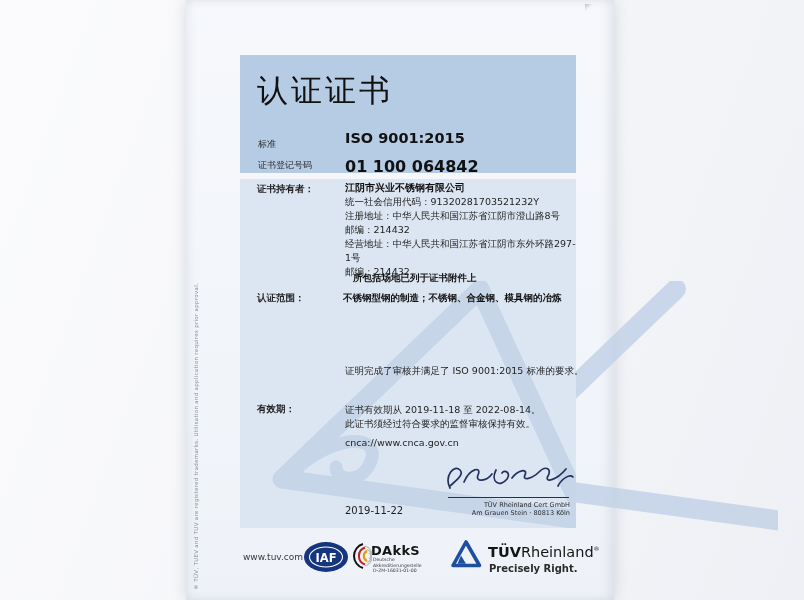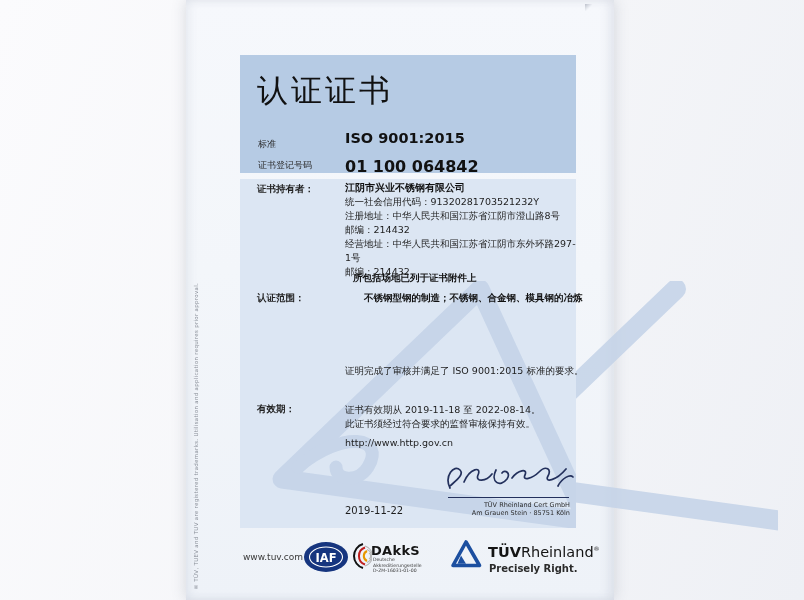--- a/index.html
+++ b/index.html
@@ -41,21 +41,21 @@
 
   .field-label { position:absolute; font-size:9.5px; font-weight:bold; color:#222; }
   .txt  { position:absolute; font-size:9.5px; color:#1d1d1d; }
   .bold { font-weight:bold; color:#111; }
 
   .holder-label { left:257px; top:183px; }
   .holder-name  { left:345px; top:181px; font-size:10px; }
   .holder-lines { left:345px; top:195px; line-height:14px; width:235px; }
   .sites-note   { left:353px; top:272px; }
   .scope-label  { left:257px; top:292px; }
-  .scope-value  { left:364px; top:292px; width:232px; }
+  .scope-value  { left:343px; top:292px; width:232px; }
   .audit        { left:345px; top:365px; }
   .valid-label  { left:257px; top:403px; }
   .valid-lines  { left:345px; top:403px; line-height:13.5px; }
   .query-lines  { left:345px; top:436px; line-height:13.5px; }
   .issue-date   { left:345px; top:505px; font-size:10px; }
 
   .sig-svg  { position:absolute; left:440px; top:460px; width:135px; height:36px; }
   .sig-line { position:absolute; left:448px; top:497px; width:121px; border-top:1.3px solid #23305c; }
   .issuer   { position:absolute; left:425px; top:501px; width:145px; text-align:right;
               font-size:6.5px; line-height:8px; color:#2c2c2c; }
@@ -118,32 +118,32 @@
   <div class="txt bold scope-value">不锈钢型钢的制造；不锈钢、合金钢、模具钢的冶炼</div>
 
   <div class="txt audit">证明完成了审核并满足了 ISO 9001:2015 标准的要求。</div>
 
   <div class="field-label valid-label">有效期：</div>
   <div class="txt valid-lines">
     <div>证书有效期从 2019-11-18 至 2022-08-14。</div>
     <div>此证书须经过符合要求的监督审核保持有效。</div>
   </div>
   <div class="txt query-lines">
-    <div>http://www.http.gov.cn</div>
+    <div>cnca://www.cnca.gov.cn</div>
   </div>
 
   <div class="txt issue-date">2019-11-22</div>
 
   <svg class="sig-svg" viewBox="0 0 135 36">
     <path d="M10,28 C4,16 14,4 20,10 C25,15 14,22 10,26 M24,22 C30,8 42,6 38,15 C35,22 46,22 52,14 M56,10 C50,22 60,28 67,19 C71,13 65,9 62,13 M72,18 C78,10 88,8 85,15 C82,21 92,19 99,12 C106,5 112,9 108,16 C104,23 116,21 126,9 M118,26 C122,18 130,14 133,17" fill="none" stroke="#23305c" stroke-width="1.7" stroke-linecap="round"></path>
   </svg>
   <div class="sig-line"></div>
   <div class="issuer">
     <div>TÜV Rheinland Cert GmbH</div>
-    <div>Am Grauen Stein · 85751 Köln</div>
+    <div>Am Grauen Stein · 80813 Köln</div>
   </div>
 
   <div class="website">www.tuv.com</div>
 
   <svg class="iaf-svg" viewBox="0 0 46 32">
     <ellipse cx="23" cy="16" rx="22" ry="15" fill="#16357f"></ellipse>
     <ellipse cx="23" cy="16" rx="16.5" ry="10" fill="none" stroke="#ffffff" stroke-width="1.1"></ellipse>
     <text x="23" y="20.5" text-anchor="middle" font-size="11.5" font-weight="bold" fill="#ffffff" font-family="DejaVu Sans, sans-serif">IAF</text>
   </svg>
 

